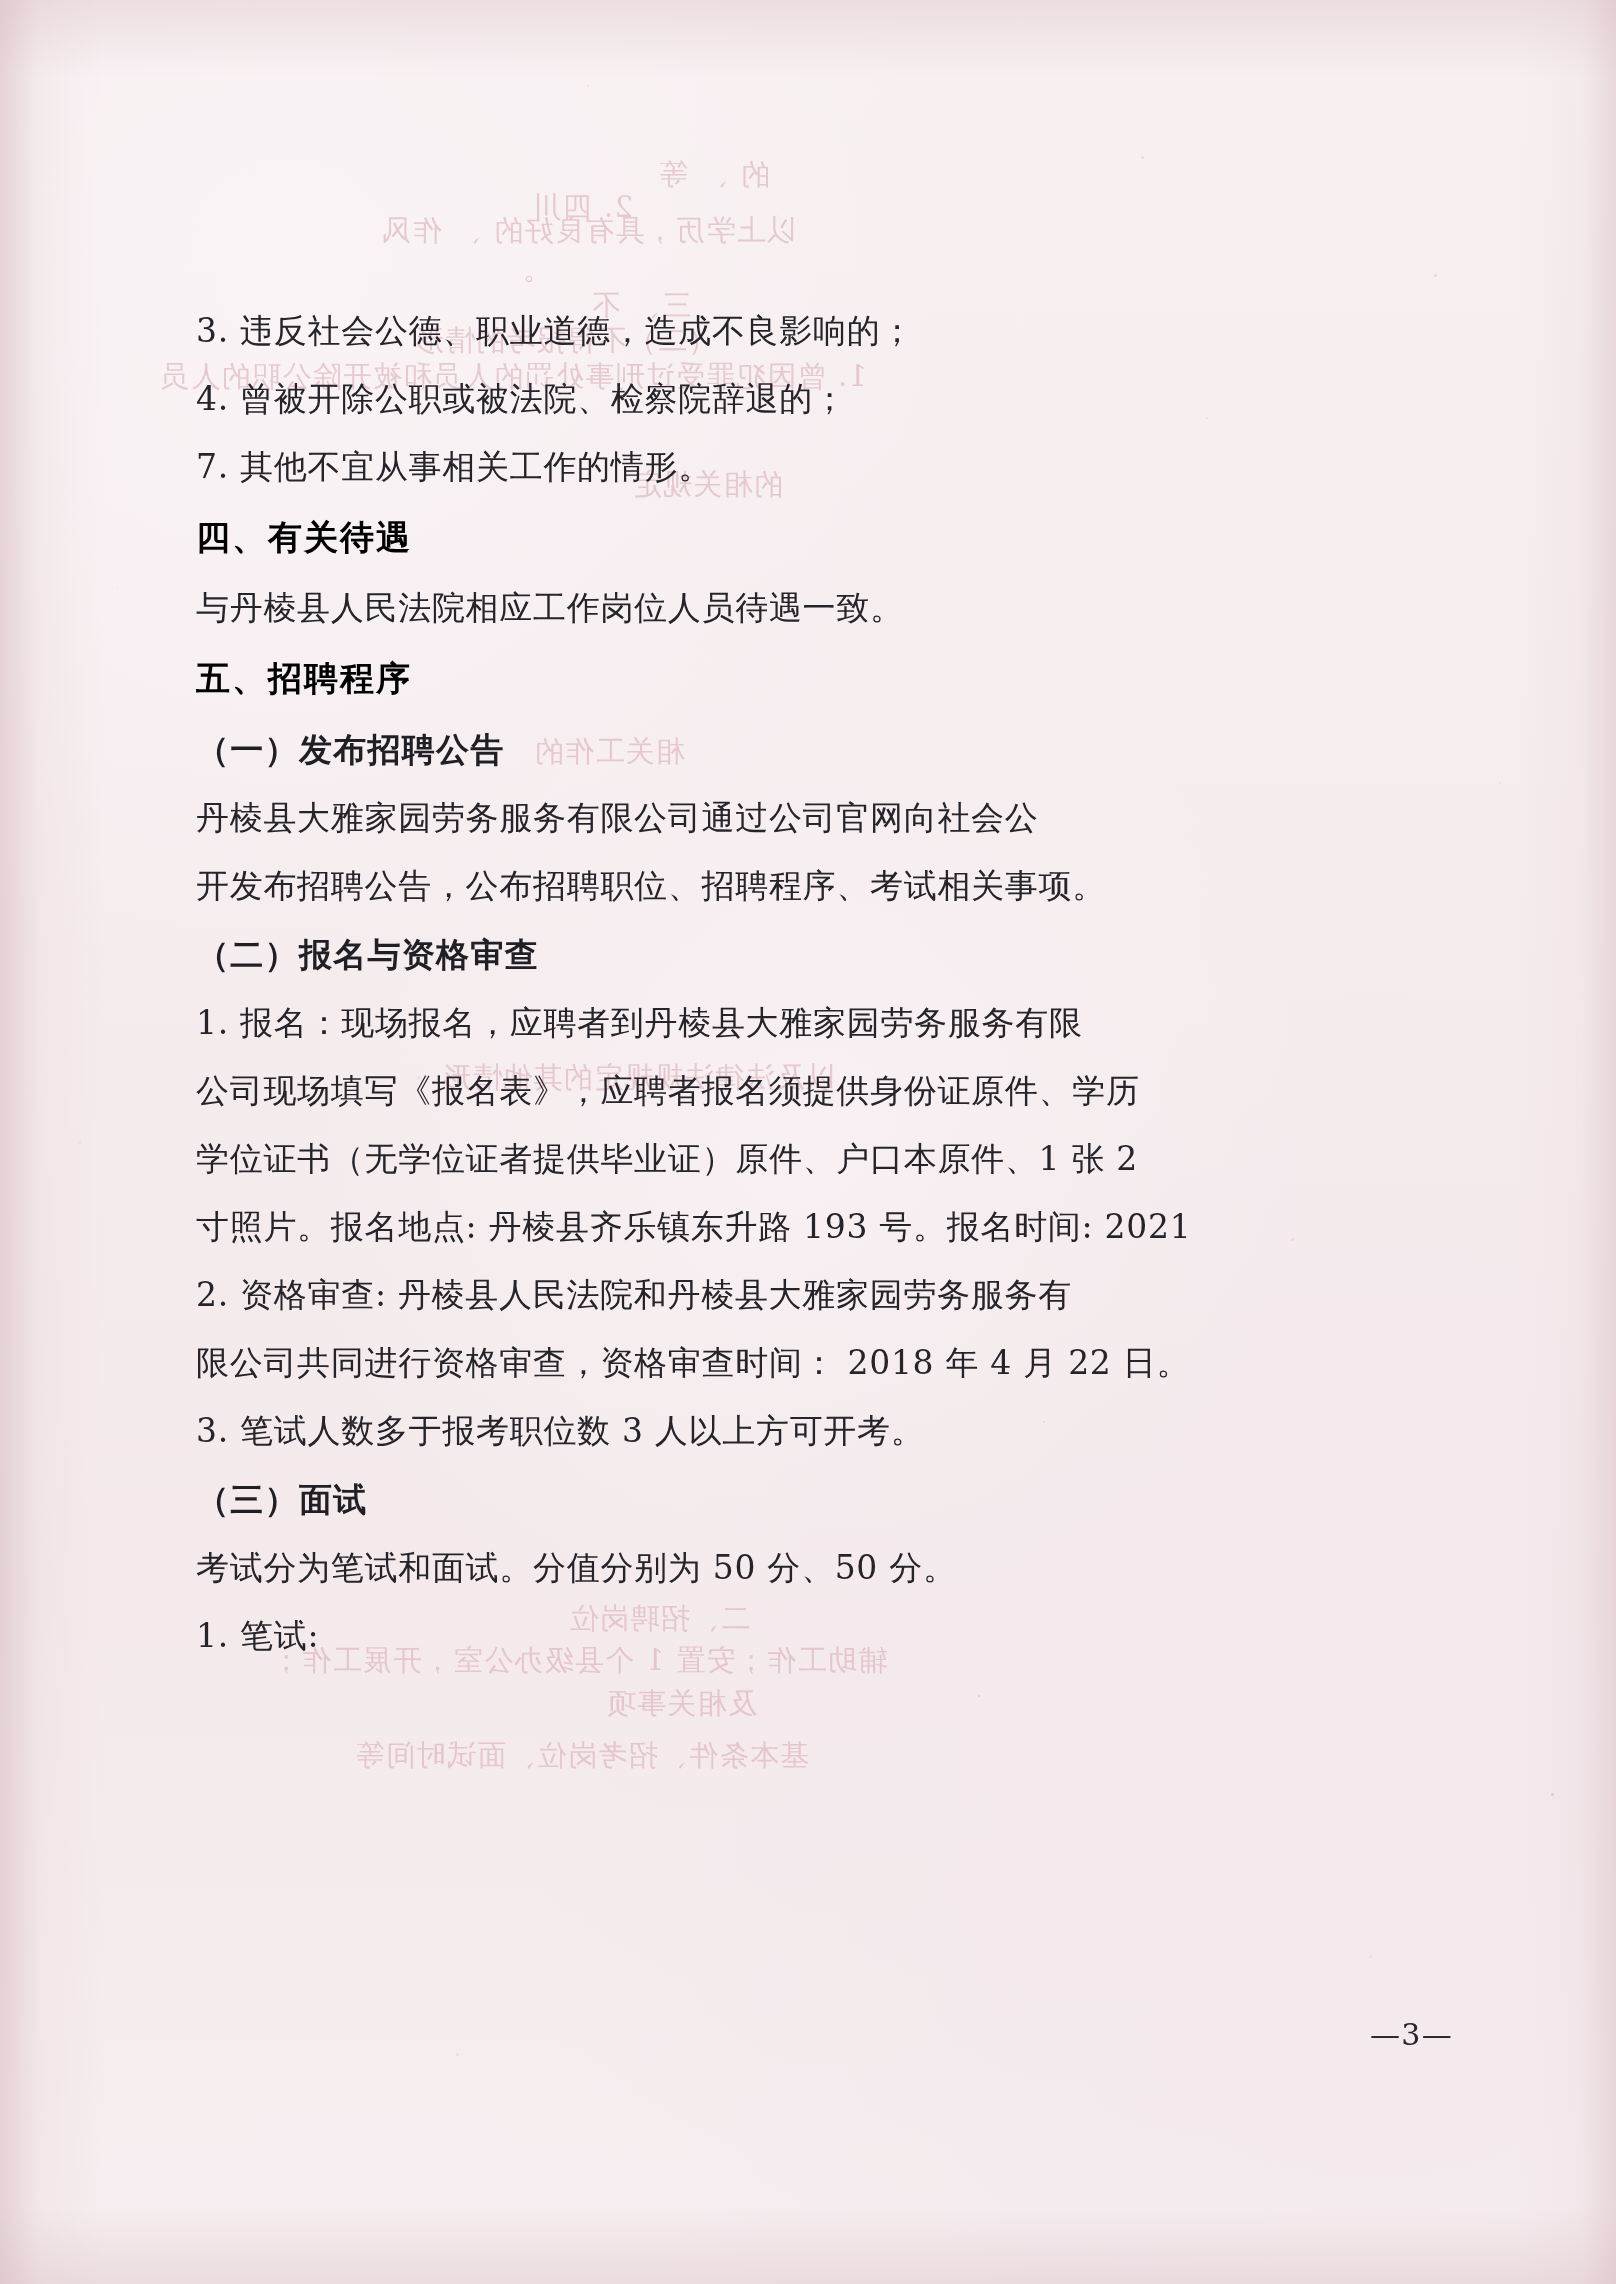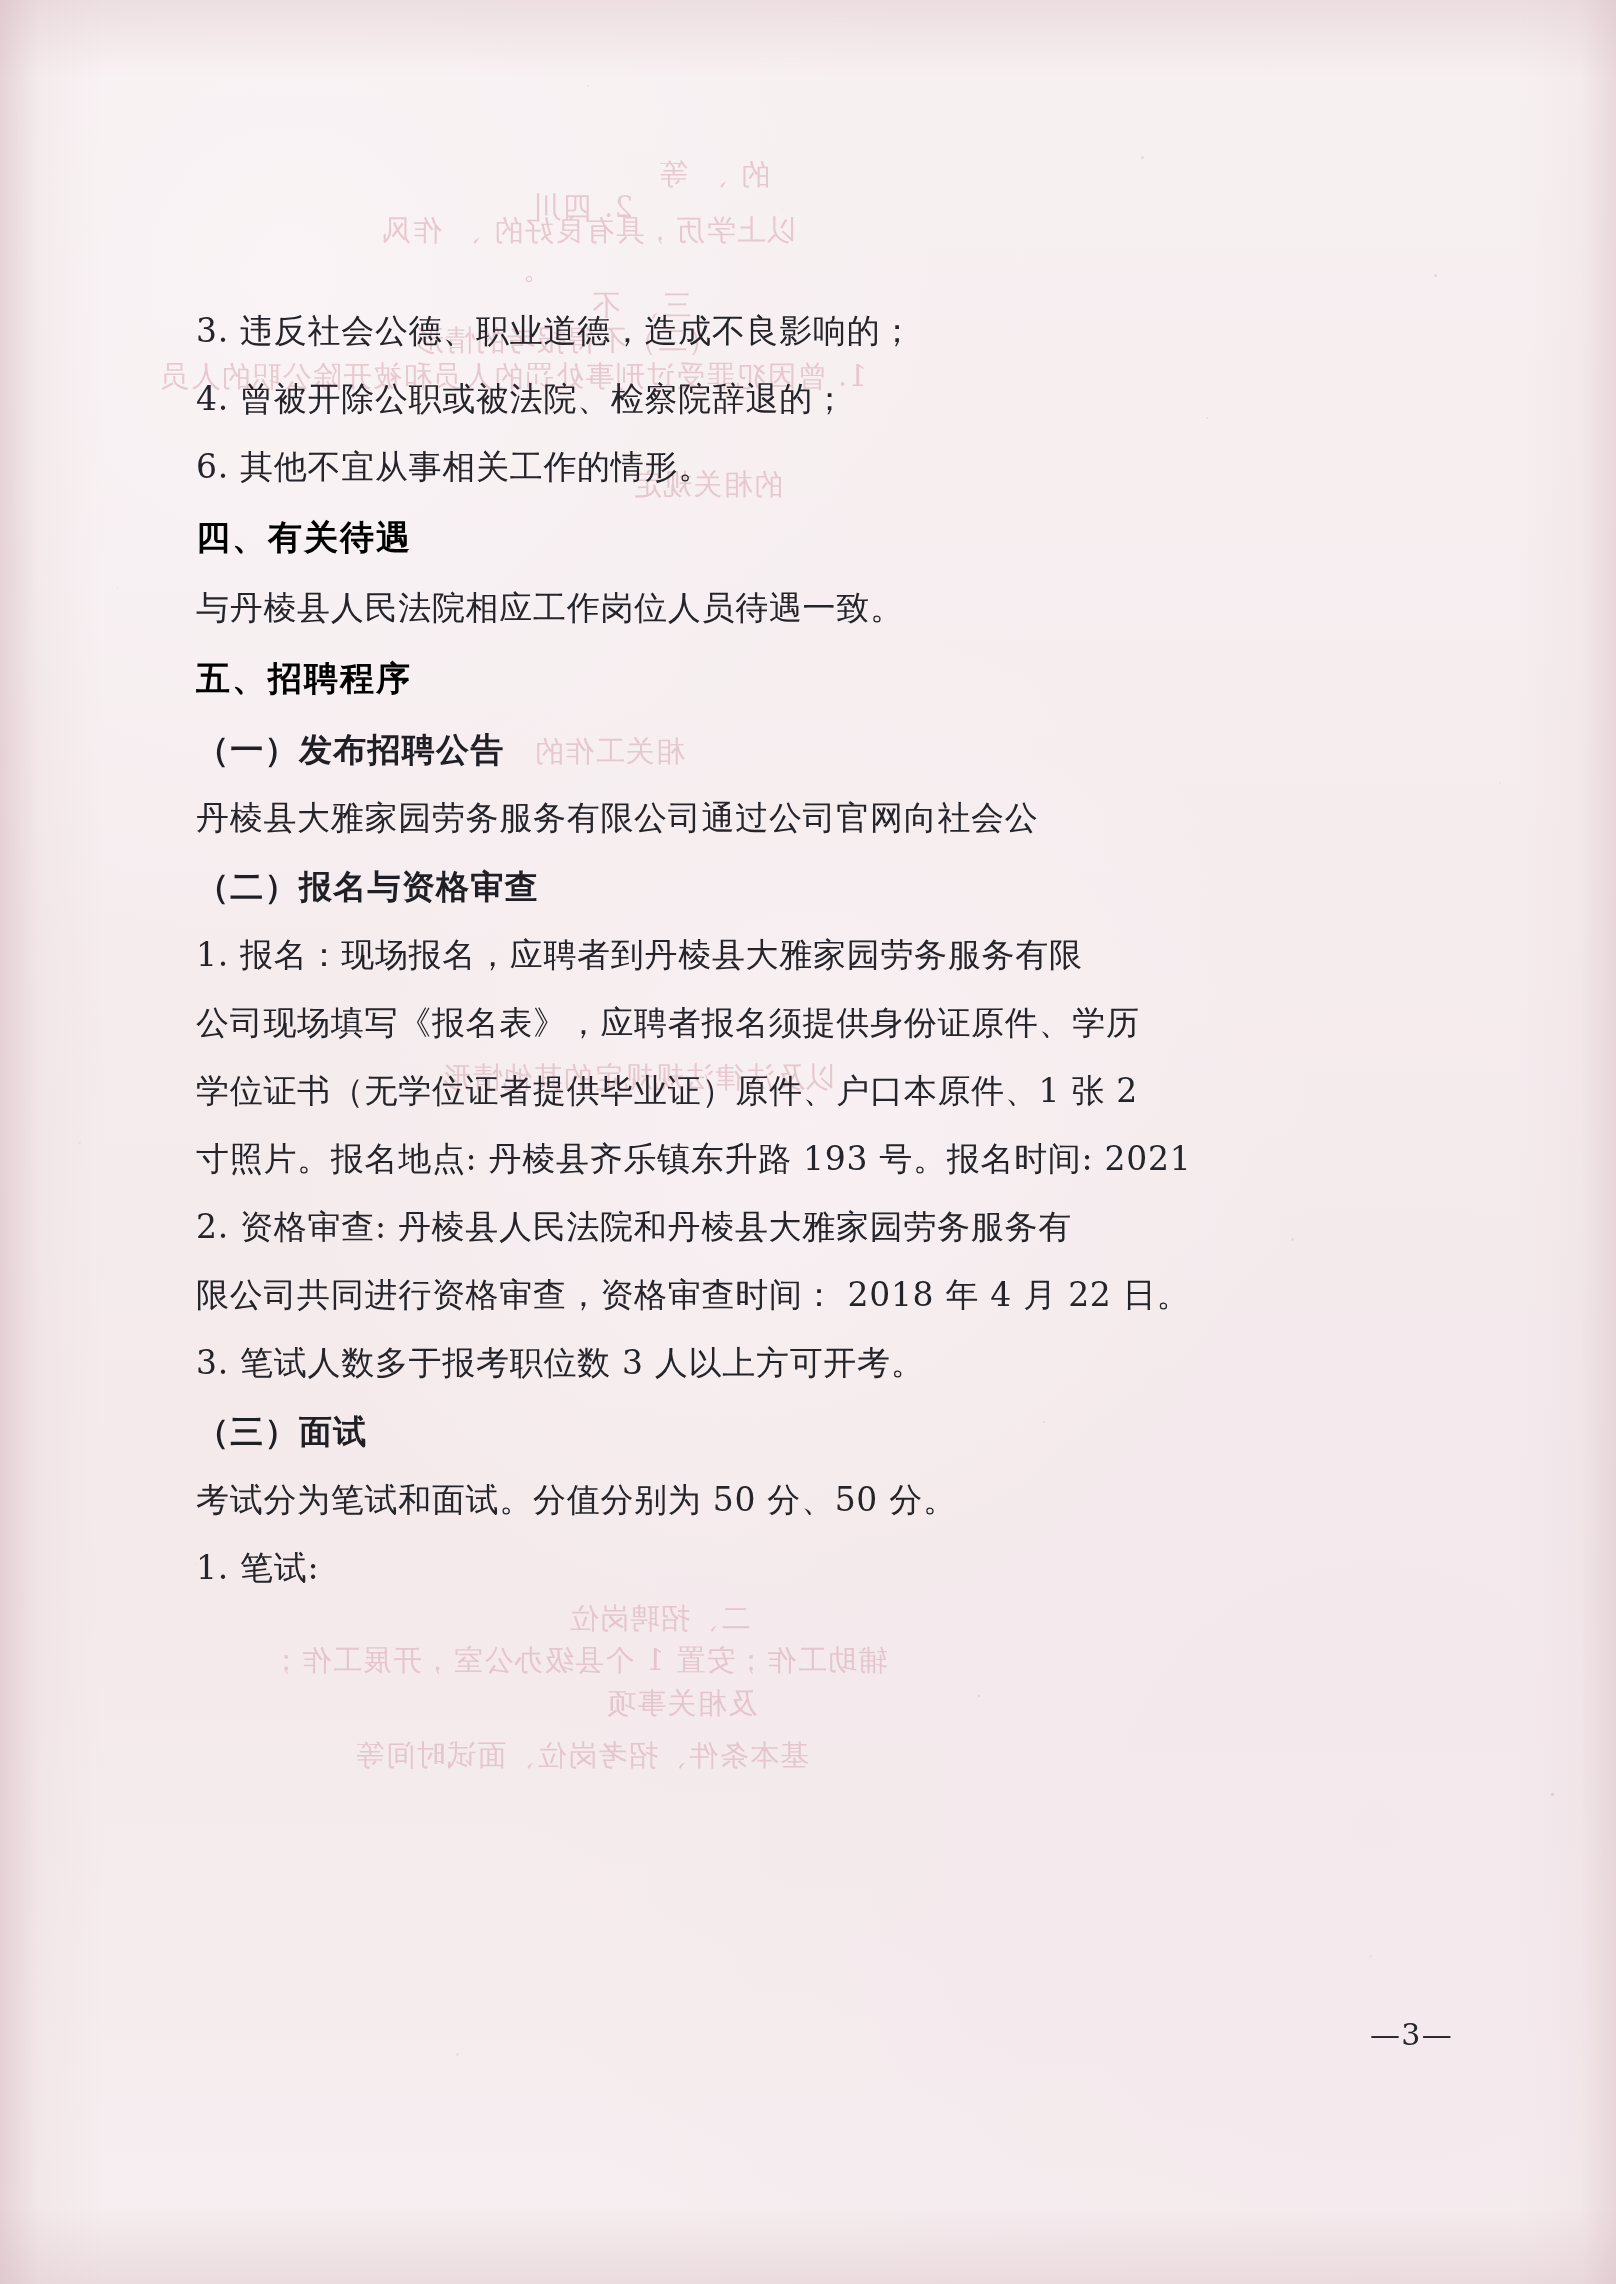--- a/index.html
+++ b/index.html
@@ -141,26 +141,27 @@
     <div class="bline" style="top: 1669px; left: 860px;">及相关事项</div>
     <div class="bline" style="top: 1721px; left: 808px;">基本条件、招考岗位、面试时间等</div>
   </div>
 
 <div class="edge-shade"></div>
 
 <div class="content">
   <div class="doc-body" id="doc-body">
       <p class="line">3. 违反社会公德、职业道德，造成不良影响的；</p>
       <p class="line">4. 曾被开除公职或被法院、检察院辞退的；</p>
-      <p class="line">6. 其他不宜从事相关工作的情形。</p>
+      <p class="line">7. 其他不宜从事相关工作的情形。</p>
       <p class="heading">四、有关待遇</p>
       <p class="line">与丹棱县人民法院相应工作岗位人员待遇一致。</p>
       <p class="heading">五、招聘程序</p>
       <p class="subheading">（一）发布招聘公告</p>
       <p class="line">丹棱县大雅家园劳务服务有限公司通过公司官网向社会公</p>
+      <p class="line">开发布招聘公告，公布招聘职位、招聘程序、考试相关事项。</p>
       <p class="subheading">（二）报名与资格审查</p>
       <p class="line">1. 报名：现场报名，应聘者到丹棱县大雅家园劳务服务有限</p>
       <p class="line">公司现场填写《报名表》，应聘者报名须提供身份证原件、学历</p>
       <p class="line">学位证书（无学位证者提供毕业证）原件、户口本原件、1 张 2</p>
       <p class="line">寸照片。报名地点: 丹棱县齐乐镇东升路 193 号。报名时间: 2021</p>
       <p class="line">2. 资格审查: 丹棱县人民法院和丹棱县大雅家园劳务服务有</p>
       <p class="line">限公司共同进行资格审查，资格审查时间： 2018 年 4 月 22 日。</p>
       <p class="line">3. 笔试人数多于报考职位数 3 人以上方可开考。</p>
       <p class="subheading">（三）面试</p>
       <p class="line">考试分为笔试和面试。分值分别为 50 分、50 分。</p>

